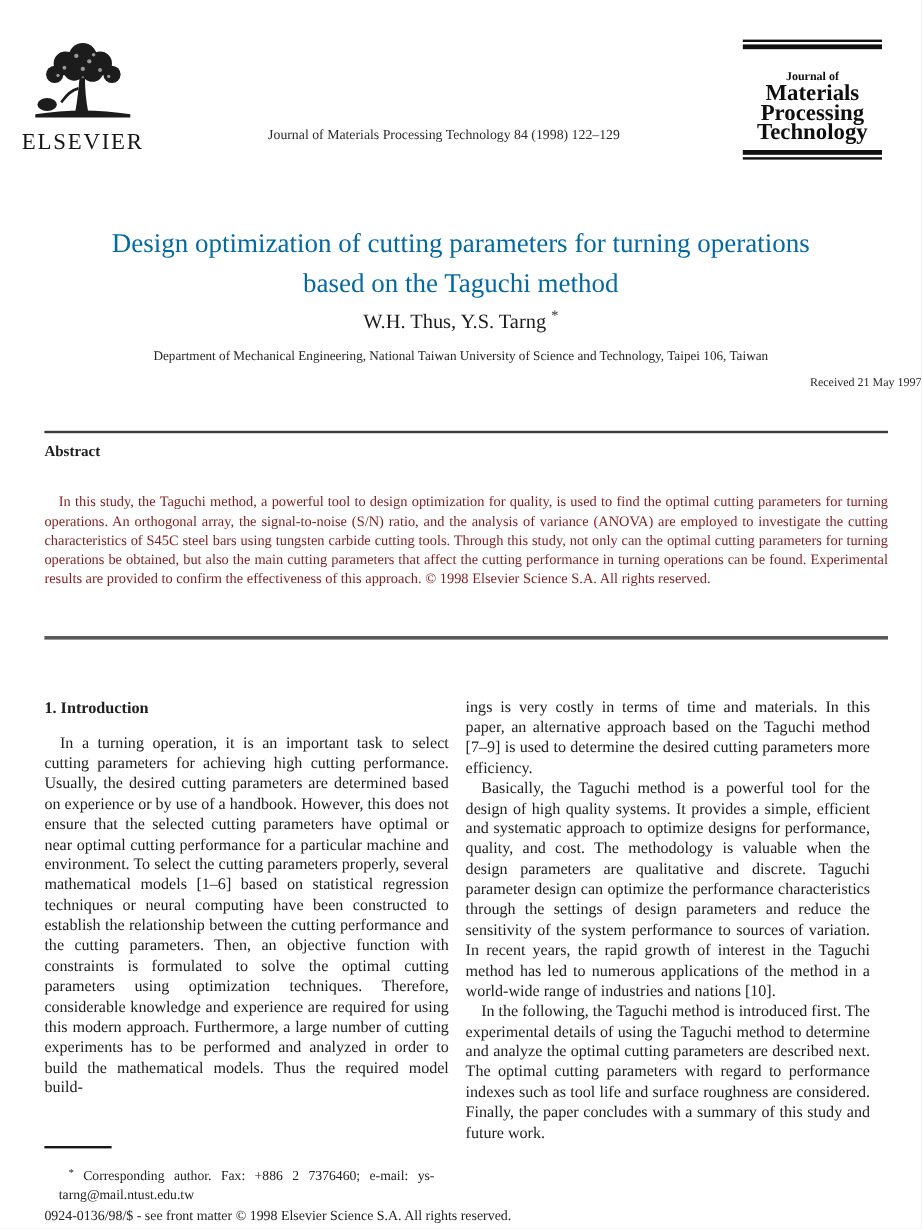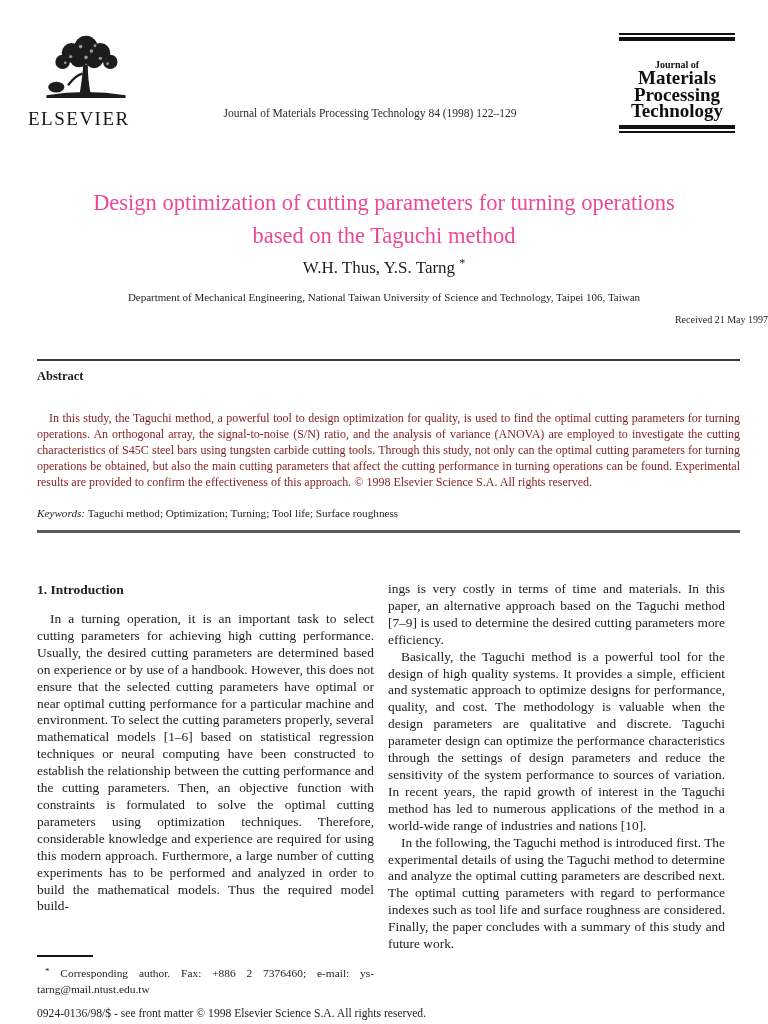--- a/index.html
+++ b/index.html
@@ -3,36 +3,36 @@
 <meta charset="utf-8">
 <style>
   html,body{margin:0;padding:0;background:#e8e8e8;}
   .page{
     position:relative;width:768px;height:1024px;margin:0 auto;
     background:#ffffff;overflow:hidden;
     font-family:"Liberation Serif","DejaVu Serif",serif;
     color:#1d1d1d;
   }
   
-  .elsevier{position:absolute;left:28px;top:34px;width:116px;text-align:left;}
+  .elsevier{position:absolute;left:11px;top:34px;width:116px;text-align:center;}
   .elsevier svg{display:block;margin:0 auto;}
   .elsevier-word{font-size:19px;letter-spacing:1.5px;margin-top:2px;color:#161616;}
   .jref{position:absolute;left:140px;width:460px;top:107px;text-align:center;
         font-size:11.5px;color:#2a2a2a;}
   .masthead{position:absolute;left:619px;top:33px;width:116px;text-align:center;color:#0f0f0f;}
   .mh-thin{height:2px;background:#121212;}
   .mh-thick{height:4px;background:#121212;margin-top:2px;}
   .mh-thick-b{height:4px;background:#121212;}
   .mh-thin-b{height:2px;background:#121212;margin-top:2px;}
   .mh-small{font-size:10px;font-weight:bold;margin-top:18px;}
   .mh-big{font-size:19px;font-weight:bold;line-height:16.5px;}
   .mh-gap{height:5px;}
   
   .title{position:absolute;left:20px;right:20px;top:186px;text-align:center;
-         font-size:22.5px;line-height:33px;color:#ec4899;}
+         font-size:22.5px;line-height:33px;color:#0369a1;}
   .title div{white-space:nowrap;}
   .authors{position:absolute;left:0;right:0;top:256px;text-align:center;font-size:17px;}
   .authors sup{font-size:12px;vertical-align:6px;}
   .affil{position:absolute;left:0;right:0;top:291px;text-align:center;
          font-size:11px;white-space:nowrap;color:#262626;}
   .received{position:absolute;left:0;right:0;top:314px;text-align:right;font-size:10px;color:#262626;}
   
   .rule-top{position:absolute;left:37px;width:703px;top:359px;height:2px;background:#3a3a3a;}
   .rule-mid{position:absolute;left:37px;width:703px;top:530px;height:3px;background:#5a5a5a;}
   
@@ -44,21 +44,21 @@
   
   .columns{position:absolute;left:37px;top:581px;width:703px;display:flex;gap:14px;}
   .col{width:337px;font-size:13.4px;line-height:16.9px;text-align:justify;color:#202020;}
   .col h2{font-size:13.5px;font-weight:bold;margin:0 0 13px 0;line-height:17px;text-align:left;}
   .col p{margin:0;}
   .col p.indent{text-indent:13px;}
   
   .footnote{position:absolute;left:37px;top:955px;width:337px;font-size:11.4px;
             line-height:16.5px;text-align:justify;color:#222;}
   .fn-rule{width:56px;height:1.5px;background:#161616;margin-bottom:6px;}
-  .footnote p{margin:0;text-indent:8px;}
+  .footnote p{margin:12px;text-indent:8px;}
   .footnote sup{font-size:9px;vertical-align:3px;}
   .issn{position:absolute;left:37px;top:1007px;font-size:11.6px;color:#222;}
 </style>
 </head>
 <body>
 
 <div class="page">
 
   <div class="elsevier">
     <svg viewBox="0 0 100 80" width="94" height="72">
@@ -108,22 +108,20 @@
     <div>based on the Taguchi method</div>
   </div>
   <div class="authors"><span>W.H. Thus, Y.S. Tarng</span>&nbsp;<sup>*</sup>
   </div>
   <div class="affil">Department of Mechanical Engineering, National Taiwan University of Science and Technology, Taipei 106, Taiwan</div>
   <div class="received">Received 21 May 1997</div>
 
   <div class="rule-top"></div>
   <div class="abs-head">Abstract</div>
   <p class="abs-text">In this study, the Taguchi method, a powerful tool to design optimization for quality, is used to find the optimal cutting parameters for turning operations. An orthogonal array, the signal-to-noise (S/N) ratio, and the analysis of variance (ANOVA) are employed to investigate the cutting characteristics of S45C steel bars using tungsten carbide cutting tools. Through this study, not only can the optimal cutting parameters for turning operations be obtained, but also the main cutting parameters that affect the cutting performance in turning operations can be found. Experimental results are provided to confirm the effectiveness of this approach. © 1998 Elsevier Science S.A. All rights reserved.</p>
-  <div class="kw"><span class="kw-label">Keywords:</span><span> Taguchi method; Optimization; Turning; Tool life; Surface roughness</span>
-  </div>
   <div class="rule-mid"></div>
 
   <div class="columns">
     <div class="col">
       <h2>1. Introduction</h2>
       <p class="indent">In a turning operation, it is an important task to select cutting parameters for achieving high cutting performance. Usually, the desired cutting parameters are determined based on experience or by use of a handbook. However, this does not ensure that the selected cutting parameters have optimal or near optimal cutting performance for a particular machine and environment. To select the cutting parameters properly, several mathematical models [1–6] based on statistical regression techniques or neural computing have been constructed to establish the relationship between the cutting performance and the cutting parameters. Then, an objective function with constraints is formulated to solve the optimal cutting parameters using optimization techniques. Therefore, considerable knowledge and experience are required for using this modern approach. Furthermore, a large number of cutting experiments has to be performed and analyzed in order to build the mathematical models. Thus the required model build-</p>
     </div>
     <div class="col">
       <p>ings is very costly in terms of time and materials. In this paper, an alternative approach based on the Taguchi method [7–9] is used to determine the desired cutting parameters more efficiency.</p>
       <p class="indent">Basically, the Taguchi method is a powerful tool for the design of high quality systems. It provides a simple, efficient and systematic approach to optimize designs for performance, quality, and cost. The methodology is valuable when the design parameters are qualitative and discrete. Taguchi parameter design can optimize the performance characteristics through the settings of design parameters and reduce the sensitivity of the system performance to sources of variation. In recent years, the rapid growth of interest in the Taguchi method has led to numerous applications of the method in a world-wide range of industries and nations [10].</p>

